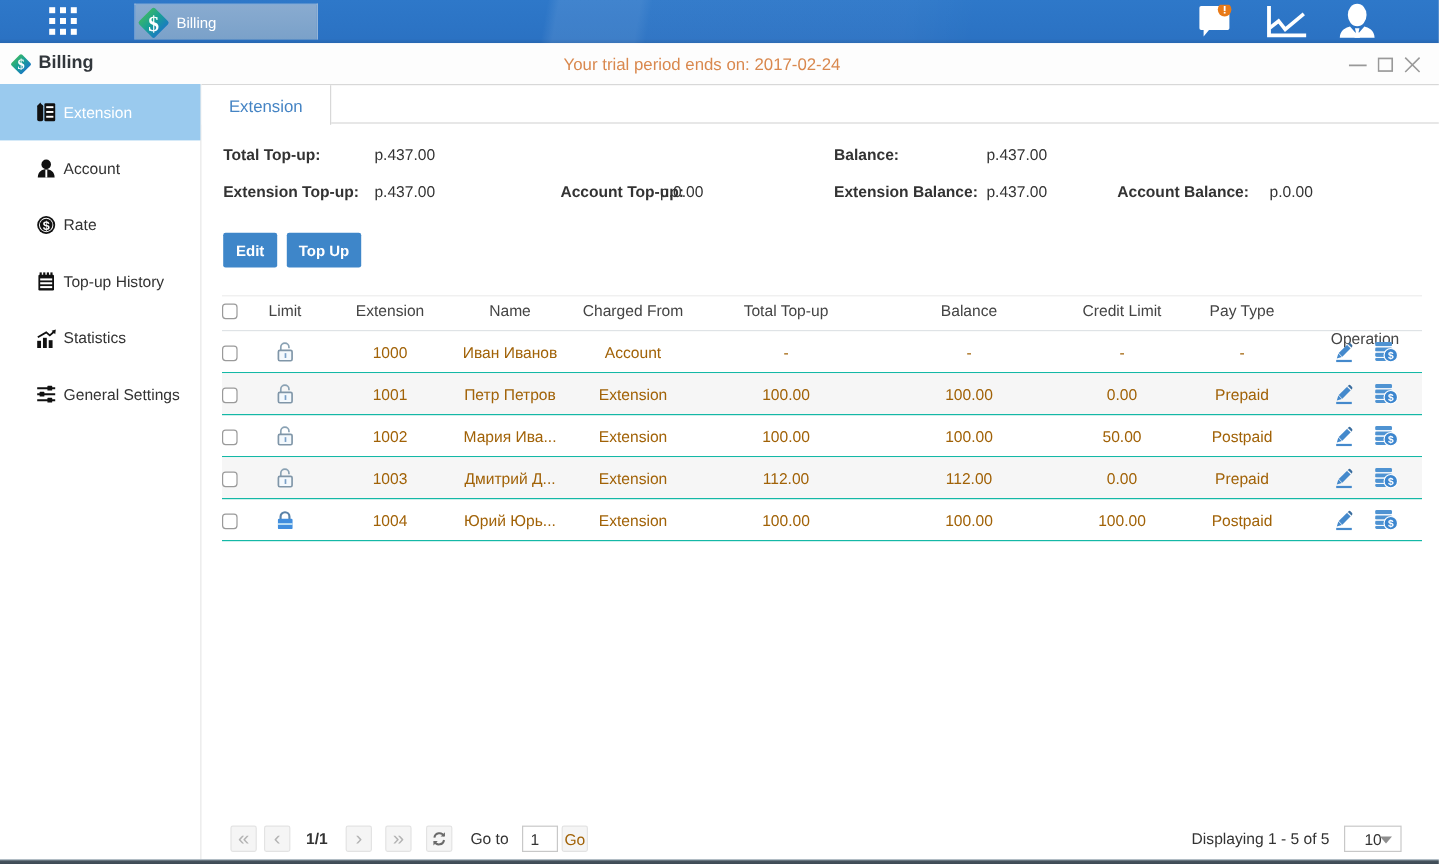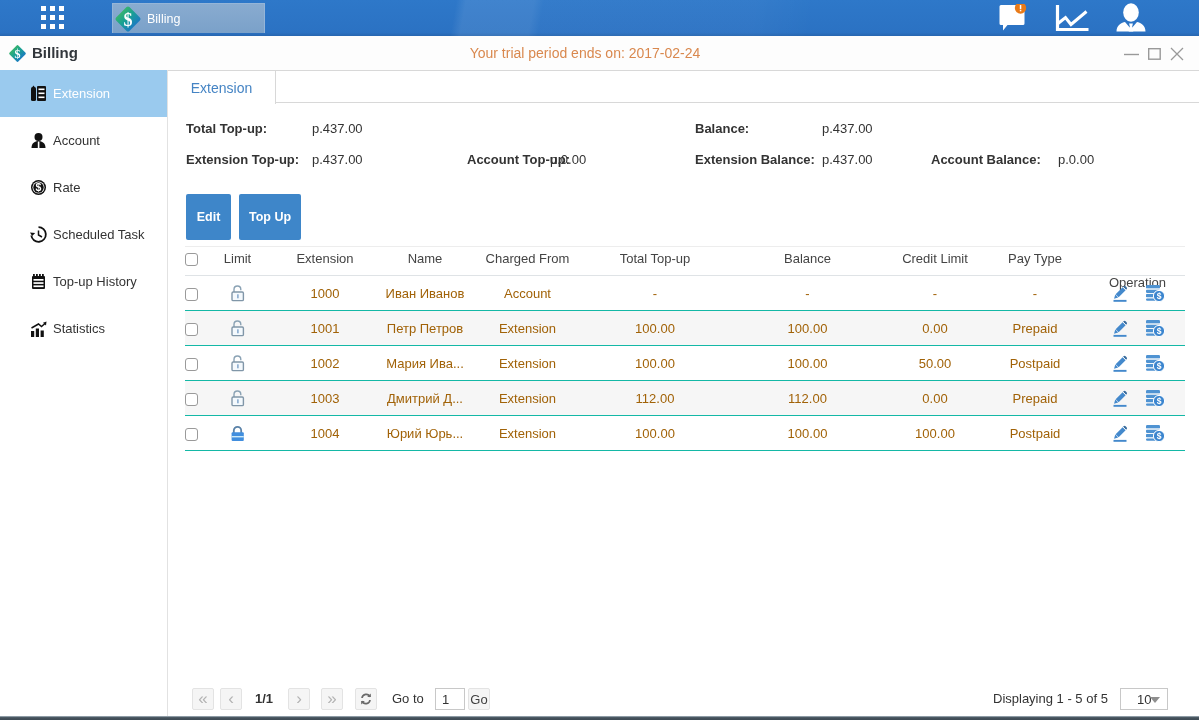--- a/index.html
+++ b/index.html
@@ -44,40 +44,40 @@
 #tabbar { position:absolute; left:0; top:0; width:1031px; height:33px; border-top:1px solid #d8d8d8; }
 #tabbar:after { content:""; position:absolute; left:108px; right:0; bottom:0; height:1px; background:#d8d8d8; }
 #tabact { position:absolute; left:0; top:0; width:108px; height:33px; background:#fff; border-right:1px solid #d8d8d8;
   display:flex; align-items:center; justify-content:center; color:#4584c4; font-size:14px; }
 
 
 .srow { position:absolute; font-size:13px; color:#333; }
 .srow b { font-weight:bold; }
 
 
-.bluebtn { position:absolute; top:124px; height:46px; background:#3e86c9; border-radius:2px; color:#fff;
+.bluebtn { position:absolute; top:124px; height:29px; background:#3e86c9; border-radius:2px; color:#fff;
   font-size:12.5px; font-weight:bold; display:flex; align-items:center; justify-content:center; }
 
 
 #tbl { position:absolute; left:17px; top:176px; width:1000px; }
 .trow { display:flex; align-items:center; height:35px; border-bottom:1px solid #14b8a6; font-size:13px; color:#a16207; }
 .trow.hdr { height:30px; border-top:1px solid #ededed; border-bottom:1px solid #dfe3e6; color:#444; padding-bottom:5px; }
 .trow.alt { background:#f6f6f6;align-items:center; }
 .tc { text-align:center; flex:0 0 auto; }
 .c0{width:20px; text-align:left;} .c1{width:65px;} .c2{width:110px;} .c3{width:90px;} .c4{width:115px;}
 .c5{width:140px;} .c6{width:165px;} .c7{width:90px;} .c8{width:110px;} .c9{width:95px; display:flex; justify-content:center; gap:16px; align-items:center;}
 .cb { width:13px; height:13px; border:1px solid #9a9a9a; border-radius:3px; background:#fff; display:inline-block; vertical-align:middle; }
 
 
 #pager { position:absolute; left:17px; top:618px; width:1000px; height:22px; font-size:13px; color:#555; }
 .pbtn { position:absolute; top:0; width:22px; height:22px; background:#f5f5f5; border:1px solid #e3e3e3; border-radius:2px;
   color:#b3b3b3; display:flex; align-items:center; justify-content:center; font-size:17px; }
 #pager .lbl { position:absolute; top:3px; }
 #goinput { position:absolute; left:250px; top:0; width:30px; height:22px; border:1px solid #c8c8c8; font-size:13px; padding-left:6px; color:#333; background:#fff; line-height:20px; }
-#gobtn { position:absolute; left:283px; top:0; width:22px; height:22px; background:#f5f5f5; border:1px solid #e3e3e3; border-radius:2px; color:#404040; display:flex; align-items:center; justify-content:center; font-size:13px; }
+#gobtn { position:absolute; left:283px; top:0; width:22px; height:22px; background:#f5f5f5; border:1px solid #e3e3e3; border-radius:2px; color:#a16207; display:flex; align-items:center; justify-content:center; font-size:13px; }
 #dd { position:absolute; left:935px; top:0; width:48px; height:22px; border:1px solid #c8c8c8; background:#fff; color:#333; }
 #dd .v { position:absolute; left:16px; top:3px; font-size:13px; }
 #dd .ar { position:absolute; right:7px; top:8px; width:0; height:0; border-left:5px solid transparent; border-right:5px solid transparent; border-top:6px solid #8e8e8e; }
 
 
 #bstrip { position:absolute; left:0; top:716px; width:1199px; height:4px; background:linear-gradient(180deg,#aebcc6 0%,#46535d 40%,#3d4a54 100%); }
 </style>
 </head>
 <body>
 
@@ -161,48 +161,49 @@
     <svg class="micon" viewBox="0 0 17 17">
       <circle cx="8.5" cy="8.5" r="7.5" fill="#111"></circle>
       <circle cx="8.5" cy="8.5" r="6" fill="#fff"></circle>
       <circle cx="8.5" cy="8.5" r="5.2" fill="#111"></circle>
       <text x="8.5" y="12.4" font-size="10.5" font-weight="bold" fill="#fff" text-anchor="middle">$</text>
     </svg>
     <span>Rate</span>
   </div>
   <div class="mitem">
     <svg class="micon" viewBox="0 0 17 17">
-      <path d="M8.5 1.2 a7.3 7.3 0 1 1 -7.2 8.3" stroke="#111" stroke-width="1.8" fill="none"></path>
-      <path d="M0 6.5 l2.2 3.4 l3 -2.8 z" fill="#111"></path>
-      <path d="M8.5 4.5 v4.5 l3.5 2" stroke="#111" stroke-width="1.5" fill="none"></path>
-    </svg>
-    <span>Scheduled Task</span>
-  </div>
-  <div class="mitem">
-    <svg class="micon" viewBox="0 0 17 17">
       <rect x="2" y="3" width="13" height="13" rx="1" fill="#111"></rect>
       <rect x="3" y="1" width="1.8" height="3.4" fill="#111"></rect>
         <rect x="6" y="1" width="1.8" height="3.4" fill="#111"></rect>
       <rect x="9" y="1" width="1.8" height="3.4" fill="#111"></rect>
         <rect x="12" y="1" width="1.8" height="3.4" fill="#111"></rect>
       <rect x="3.5" y="6" width="10" height="1.7" fill="#fff"></rect>
       <rect x="3.5" y="9.2" width="10" height="1.7" fill="#fff"></rect>
       <rect x="3.5" y="12.4" width="10" height="1.7" fill="#fff"></rect>
     </svg>
     <span>Top-up History</span>
   </div>
   <div class="mitem">
     <svg class="micon" viewBox="0 0 17 17">
       <rect x="1" y="11" width="3.2" height="6" fill="#111"></rect>
       <rect x="5.8" y="8.5" width="3.2" height="8.5" fill="#111"></rect>
       <rect x="10.6" y="10.5" width="3.2" height="6.5" fill="#111"></rect>
       <path d="M1.5 8 l7 -4 l3 2.5 l3.5 -3" stroke="#111" stroke-width="1.5" fill="none"></path>
       <path d="M16.5 1.5 l-0.5 4 l-3 -2.8 z" fill="#111"></path>
     </svg>
     <span>Statistics</span>
+  </div>
+  <div class="mitem">
+    <svg class="micon" viewBox="0 0 17 17">
+      <path d="M1 3.5 h15 M1 8.5 h15 M1 13.5 h15" stroke="#111" stroke-width="1.7"></path>
+      <rect x="9.5" y="1.5" width="4" height="4" rx="0.5" fill="#111"></rect>
+      <rect x="3" y="6.5" width="4" height="4" rx="0.5" fill="#111"></rect>
+      <rect x="9.5" y="11.5" width="4" height="4" rx="0.5" fill="#111"></rect>
+    </svg>
+    <span>General Settings</span>
   </div>
 </div>
 
 <div id="content">
   <div id="tabbar">
       <div id="tabact">Extension</div>
     </div>
 
   <div class="srow" style="left:18px; top:51px;"><b>Total Top-up:</b></div>
   <div class="srow" style="left:144px; top:51px;">p.437.00</div>

